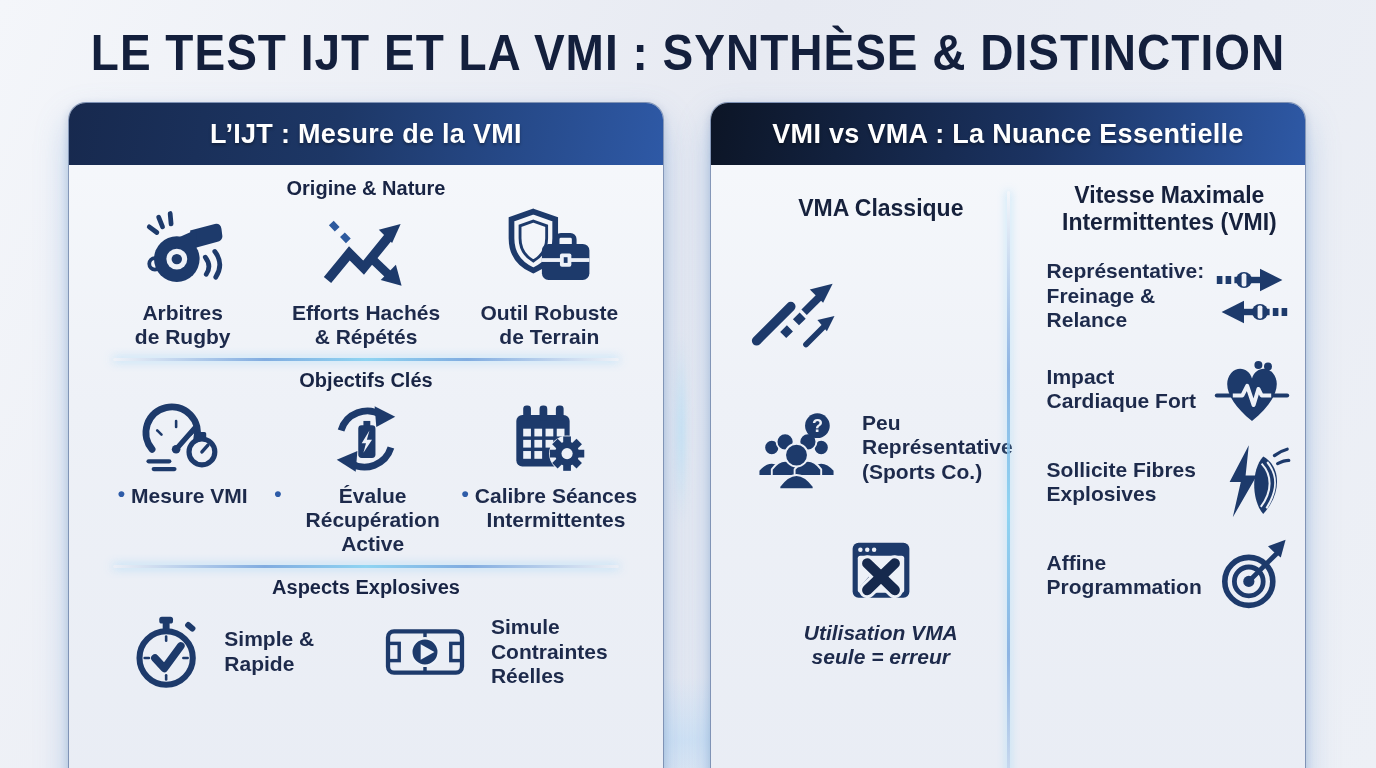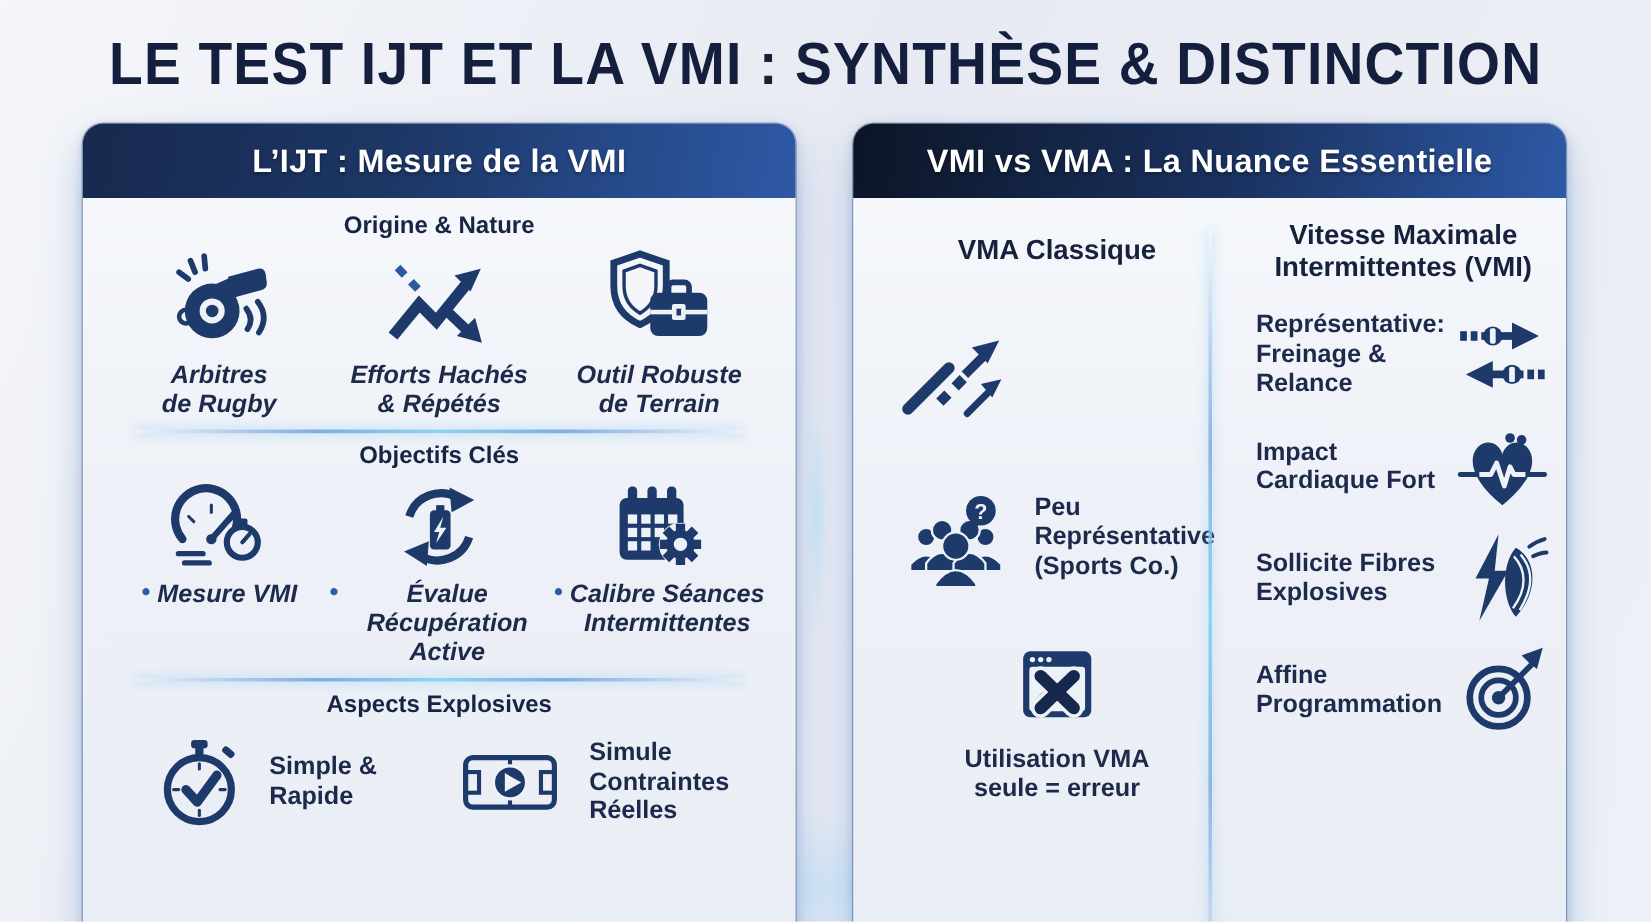--- a/index.html
+++ b/index.html
@@ -28,21 +28,21 @@
     height:62px;flex:0 0 62px;border-radius:17px 17px 0 0;
     display:flex;align-items:center;justify-content:center;
     color:#ffffff;font-size:27px;font-weight:bold;letter-spacing:.3px;
     text-shadow:0 2px 3px rgba(0,0,0,.35);
   }
   .hdr-left{background:linear-gradient(100deg,#17294e 0%,#1d3766 45%,#2e59a6 100%);}
   .hdr-right{background:linear-gradient(100deg,#0c1526 0%,#1b3362 55%,#2e59a6 100%);}
   
   .lp-body{flex:1;display:flex;flex-direction:column;padding:6px 18px 12px;box-sizing:border-box;}
   .section-heading{margin:6px 0 4px;text-align:center;font-size:20px;font-weight:bold;color:#182444;}
-  .trio{display:flex;justify-content:space-between;align-items:flex-start;padding:0 4px;font-style:italic;}
+  .trio{display:flex;justify-content:space-between;align-items:flex-start;padding:0 4px;}
   .trio-item{display:flex;flex-direction:column;align-items:center;flex:1;}
   .icon-lg svg{width:95px;height:95px;display:block;}
   .icon-md svg{width:86px;height:86px;display:block;}
   .icon-sm svg{width:80px;height:80px;display:block;}
   .item-label{
     font-size:21px;font-weight:bold;color:#1d2a4b;text-align:center;
     white-space:pre-line;line-height:1.16;margin-top:2px;
   }
   .h-divider{
     height:3px;margin:8px 26px 2px;border-radius:2px;
@@ -64,21 +64,21 @@
   .rp-col{display:flex;flex-direction:column;padding:0 16px;}
   .col-heading{
     height:64px;display:flex;align-items:center;justify-content:center;
     font-size:23px;font-weight:bold;color:#16213c;text-align:center;
     white-space:pre-line;line-height:1.18;margin:4px 0 2px;
   }
   .vma-item{display:flex;align-items:center;gap:18px;}
   .vma-item .item-label{text-align:left;margin-top:0;}
   .vma-m1{margin:18px 2px 0;}
   .vma-m2{margin:44px 2px 0;}
-  .vma-center{margin:34px 2px 0;flex-direction:column;gap:6px;}
+  .vma-center{margin:34px 2px 0;flex-direction:column;gap:6px;font-style:italic;}
   .vma-center .item-label{text-align:center;}
   .vmi-item{display:flex;align-items:center;justify-content:space-between;gap:8px;margin:13px 0 0;}
   .vmi-item .item-label{text-align:left;margin-top:0;}
   .gap-glow{
     position:absolute;left:676px;top:290px;width:10px;height:280px;
     background:radial-gradient(50% 50%,rgba(140,215,250,.9),rgba(140,215,250,0) 70%);
     filter:blur(4px);pointer-events:none;
   }
 </style>
 </head>

